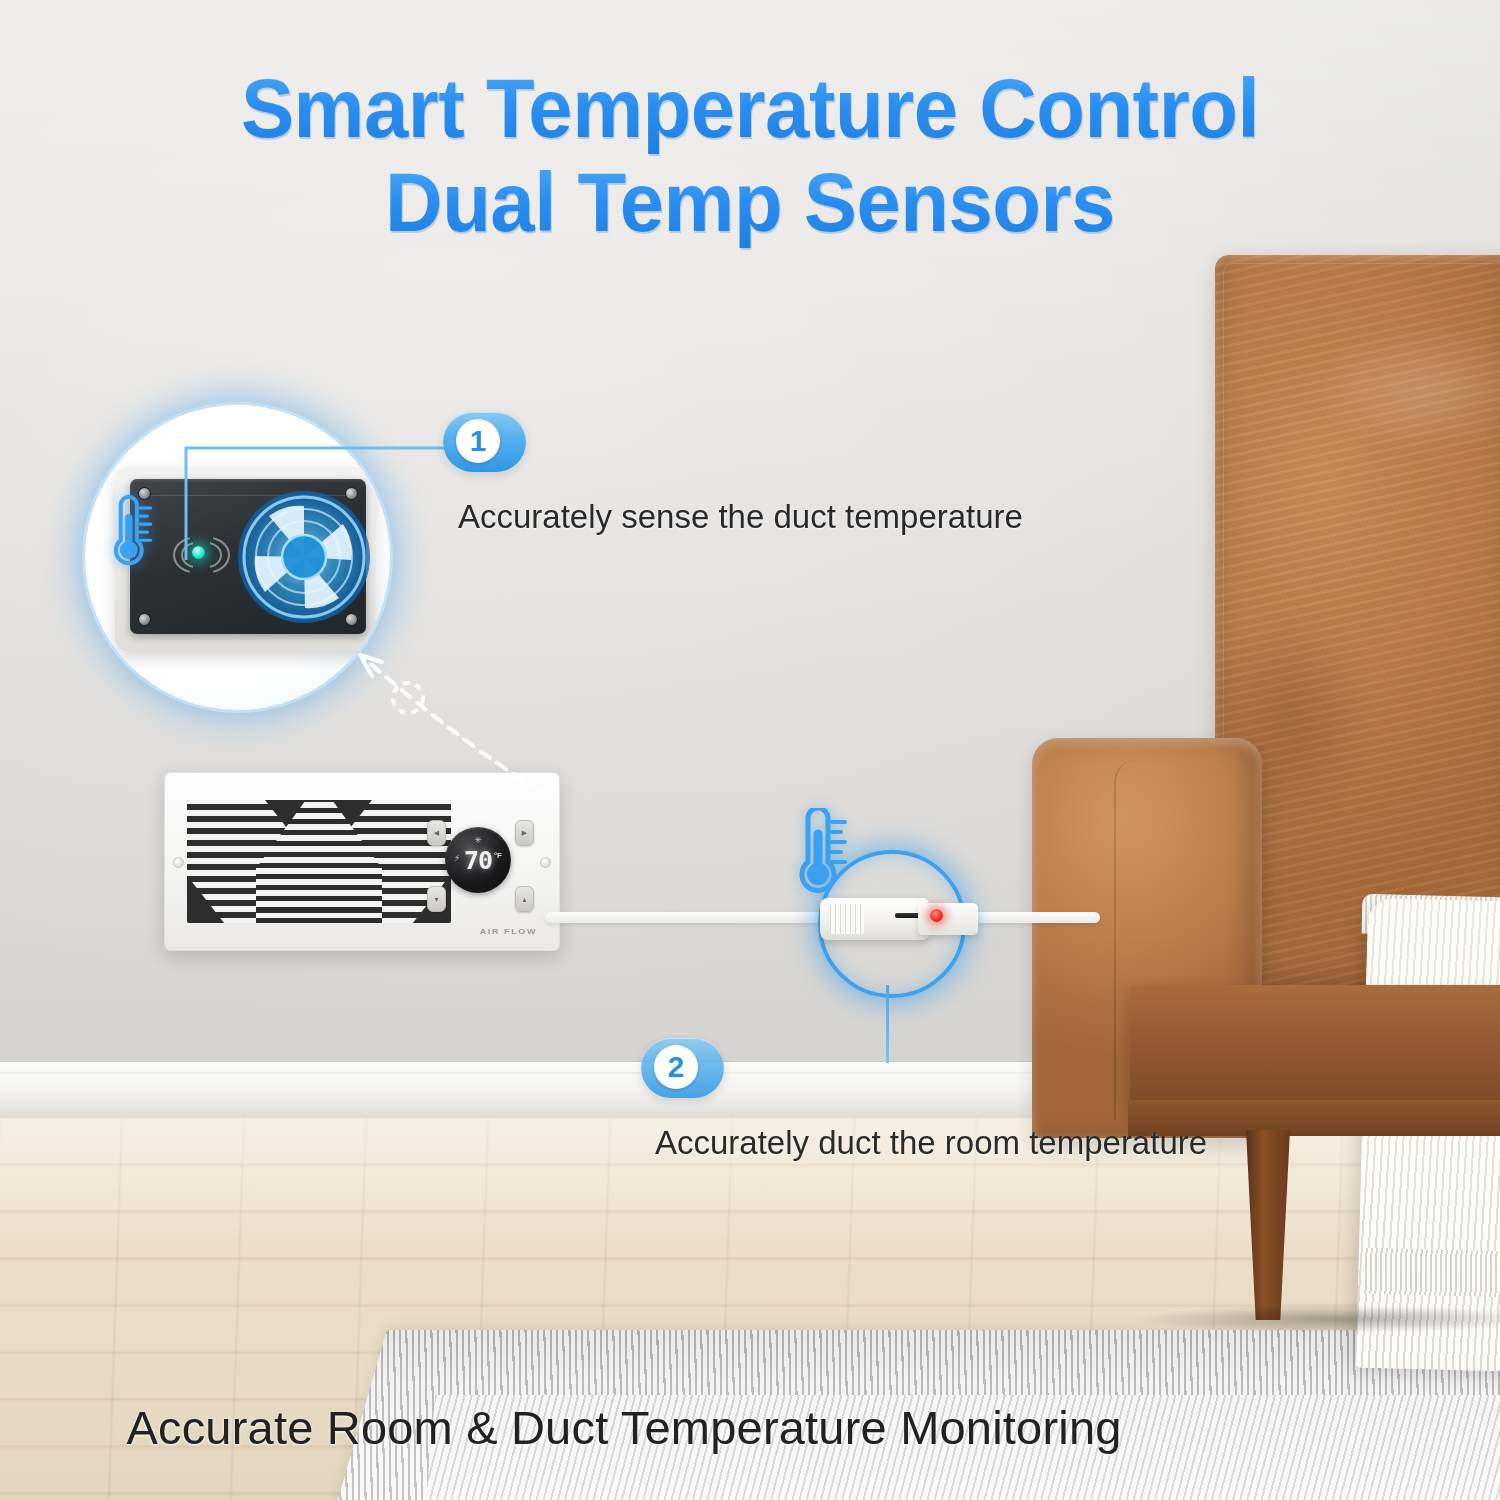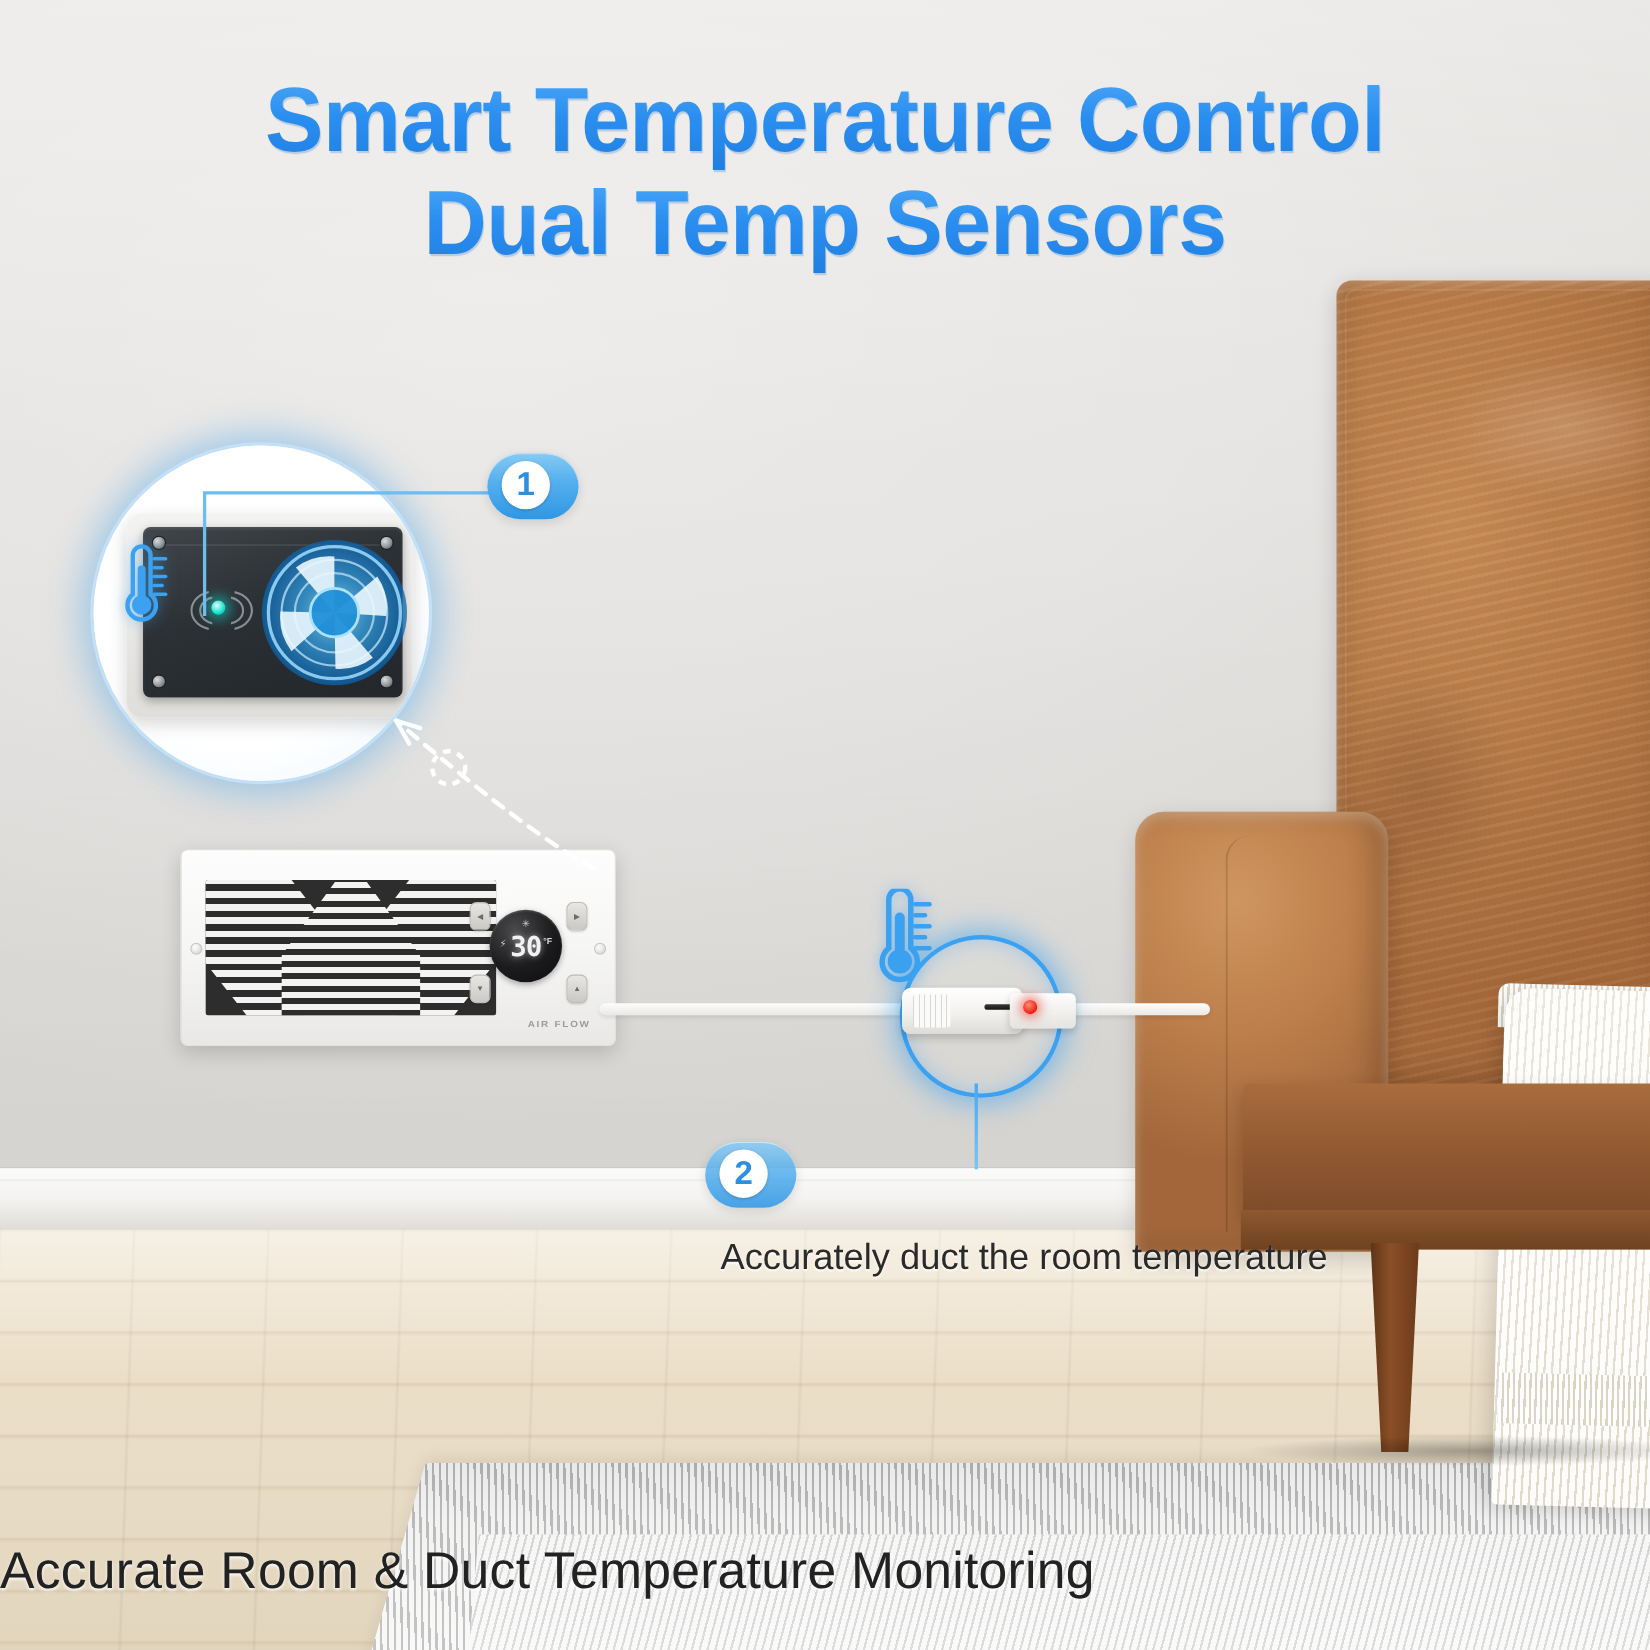--- a/index.html
+++ b/index.html
@@ -334,21 +334,21 @@
     color:#ffffff;font-weight:700;font-size:39px;letter-spacing:.2px;
     text-shadow:0 1px 2px rgba(20,80,140,.35);
     white-space:nowrap;
   }
   .sub{
     position:absolute;font-size:33px;color:#2a2a2a;white-space:nowrap;
     text-shadow:0 1px 2px rgba(255,255,255,.85);
     font-family:"Liberation Sans","DejaVu Sans",sans-serif;
   }
   .footline{
-    position:absolute;left:0;top:1400px;width:1248px;text-align:left;
+    position:absolute;left:0;top:1400px;width:1248px;text-align:center;
     font-size:47px;color:#222;letter-spacing:.2px;
     text-shadow:0 1px 3px rgba(255,255,255,.9);
     font-family:"Liberation Sans","DejaVu Sans",sans-serif;
   }
 </style>
 </head>
 <body>
 
 <div id="stage">
 
@@ -377,21 +377,21 @@
     <div class="vent-inner">
       <div class="chev"></div>
       <div class="chev-mid"></div>
     </div>
     <div class="vent-screw" style="left:8px;top:84px;"></div>
     <div class="vent-screw" style="right:8px;top:84px;"></div>
 
     <div class="display">
       <span class="display-fan">✳</span>
       <span class="display-bolt">⚡</span>
-      <span class="display-num">30</span>
+      <span class="display-num">70</span>
       <span class="display-deg">°F</span>
     </div>
     <div class="btn-sm" style="right:113px;top:47px;">◀</div>
     <div class="btn-sm" style="right:25px;top:47px;">▶</div>
     <div class="btn-sm" style="right:113px;top:113px;">▼</div>
     <div class="btn-sm" style="right:25px;top:113px;">▲</div>
 
     <div class="vent-label">AIR FLOW</div>
   </div>
   <div class="vent-cord"></div>
@@ -484,20 +484,21 @@
   </svg>
 
   <div class="title">
     <span class="l1">Smart Temperature Control</span>
     <span class="l2">Dual Temp Sensors</span>
   </div>
 
   <div class="badge b1" style="left:443px;top:412px;">
     <span class="badge-num">1</span>
   </div>
+  <div class="sub" style="left:458px;top:498px;">Accurately sense the duct temperature</div>
 
   <div class="badge b2" style="left:641px;top:1038px;">
     <span class="badge-num">2</span>
   </div>
   <div class="sub" style="left:655px;top:1124px;">Accurately duct the room temperature</div>
 
   <div class="footline">Accurate Room &amp; Duct Temperature Monitoring</div>
 
 </div>
 

